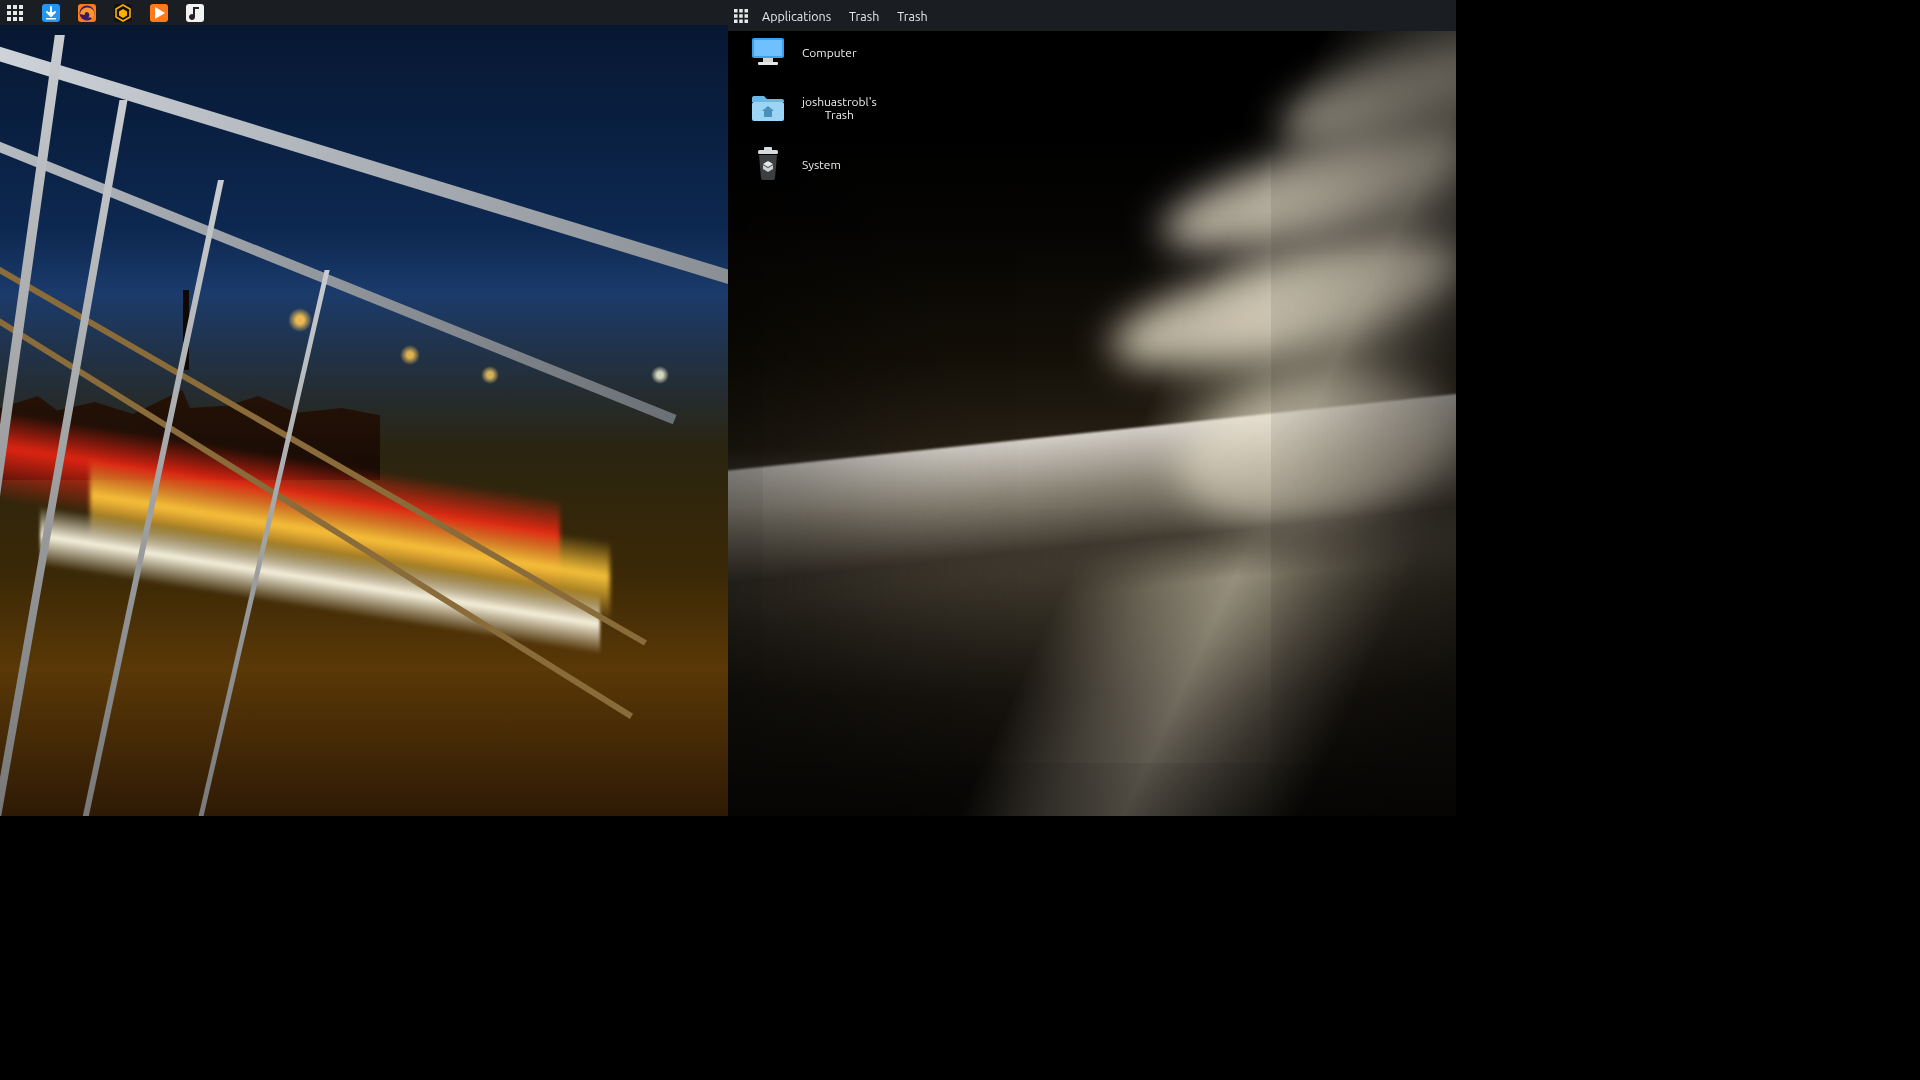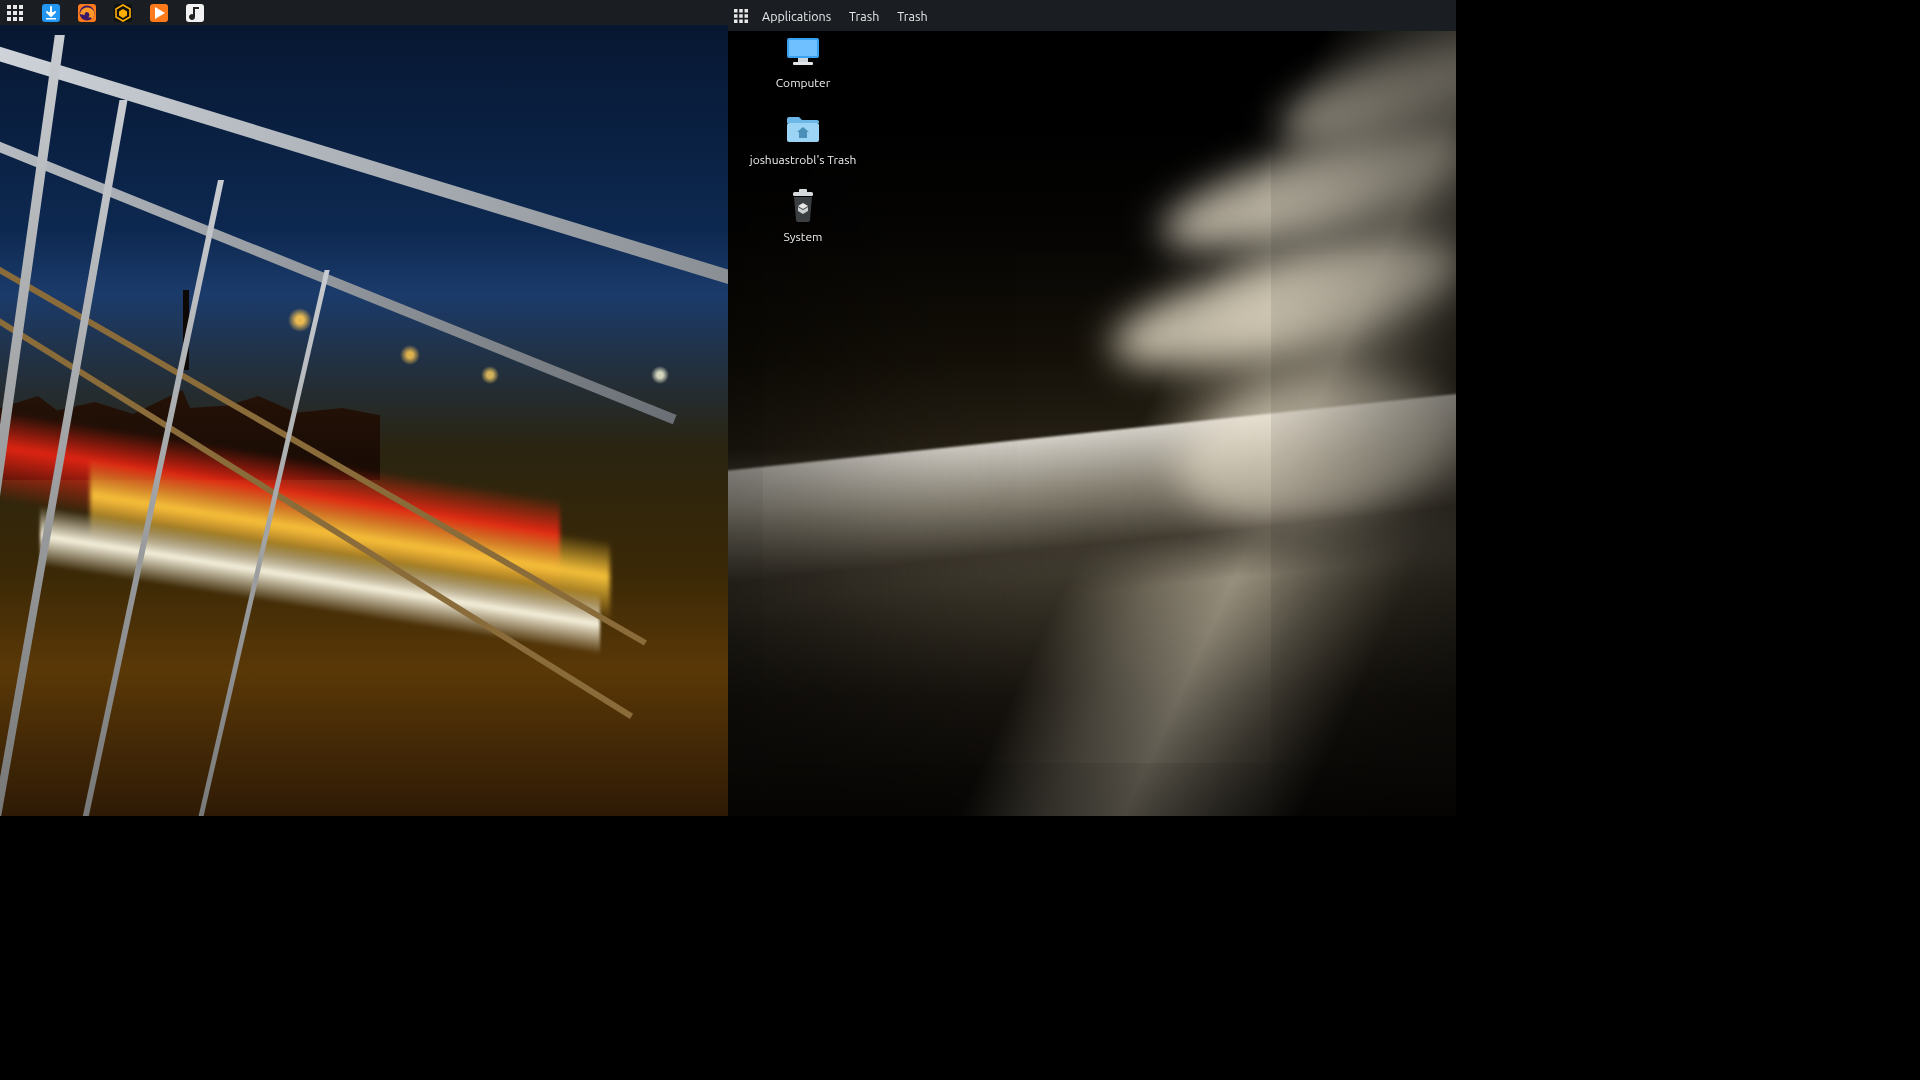--- a/index.html
+++ b/index.html
@@ -88,21 +88,21 @@
   .right-panel {
     position:absolute; left:0; top:0; width:728px; height:31px;
     background:#1a1e23; display:flex; align-items:center; padding-left:6px; gap:10px;
     font-size:12.5px;
   }
   .menu-item { color:#e8e8e8; padding:0 4px; cursor:pointer; }
   .menu-grid { width:14px; height:14px; display:flex; align-items:center; justify-content:center; }
 
   
   .desktop-icons { position:absolute; left:20px; top:36px; display:flex; flex-direction:column; gap:24px; }
-  .di { width:110px; display:flex; flex-direction:column; align-items:center; gap:8px; cursor:pointer; }
+  .di { width:110px; display:flex; flex-direction:row; align-items:center; gap:14px; cursor:pointer; }
   .di .icon-box { width:40px; height:32px; display:flex; align-items:center; justify-content:center; }
   .di .label { font-size:12px; color:#f0f0f0; text-align:center; text-shadow:0 1px 2px rgba(0,0,0,0.9); }
   .monitor-svg, .folder-svg, .trash-svg { display:block; }
 
 </style>
 </head>
 <body>
 
 <div class="left-screen">
 

